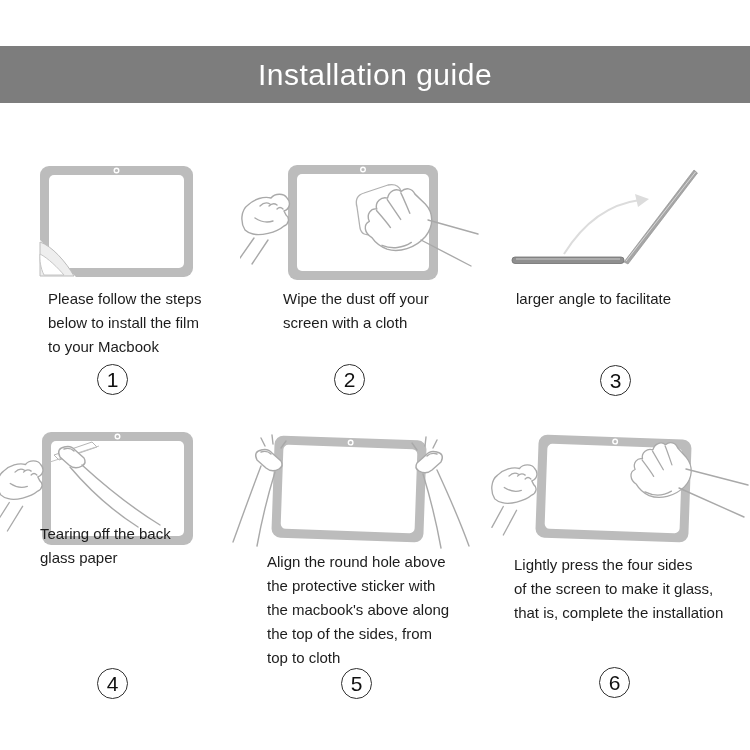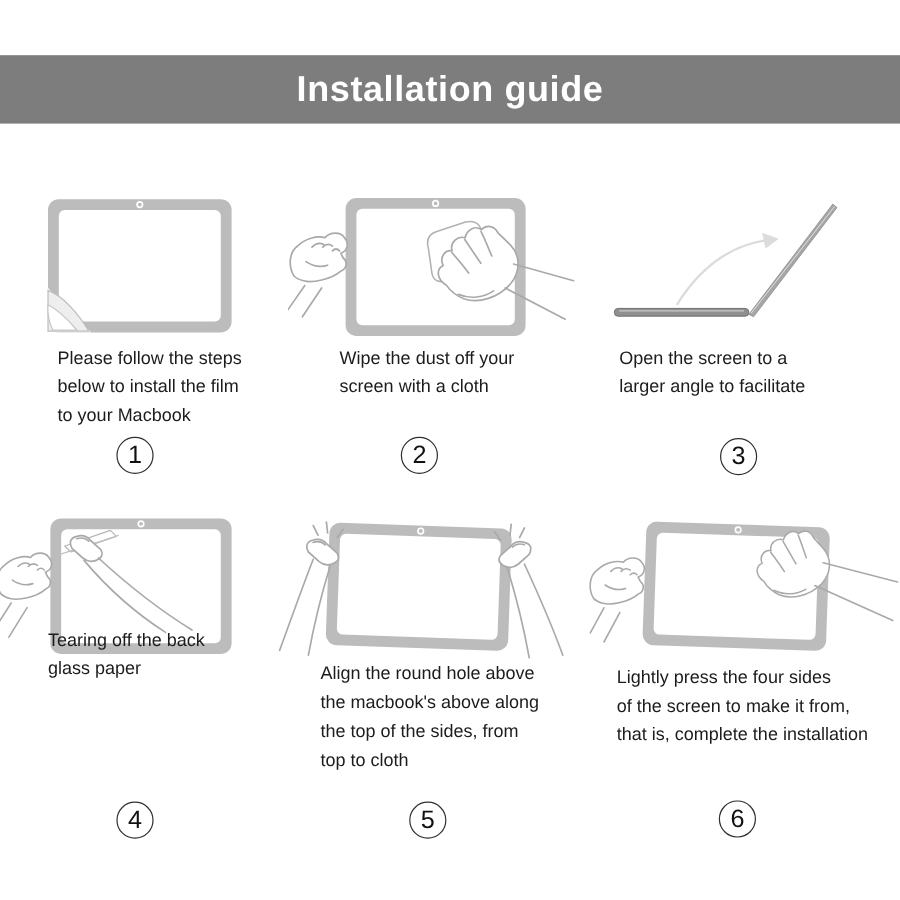--- a/index.html
+++ b/index.html
@@ -6,21 +6,21 @@
   body{
     width:750px;height:750px;background:#ffffff;overflow:hidden;position:relative;
     font-family:"Liberation Sans", sans-serif;
   }
   .stage{position:absolute;inset:0;width:750px;height:750px;}
   .header{
     position:absolute;left:0;top:46px;width:750px;height:57px;
     background:#7d7d7d;display:flex;align-items:center;justify-content:center;
   }
   .header .title{
-    color:#ffffff;font-size:30px;letter-spacing:0.5px;font-weight:700;
+    color:#ffffff;font-size:30px;letter-spacing:0.5px;font-weight:400;
   }
   .ill{position:absolute;}
   .caption{position:absolute;color:#1c1c1c;font-size:15px;line-height:24px;}
   .caption div{white-space:nowrap;}
   .badge{
     position:absolute;width:31px;height:31px;border:1.6px solid #2f2f2f;border-radius:50%;
     display:flex;align-items:center;justify-content:center;
     font-size:21px;color:#111;box-sizing:border-box;background:#fff;
   }
   .hand{stroke:#a9a9a9;fill:#ffffff;stroke-width:1.4;stroke-linejoin:round;stroke-linecap:round;}
@@ -141,36 +141,36 @@
   <div class="caption" style="left:283px;top:287px">
     <div>Wipe the dust off your</div>
     <div>screen with a cloth</div>
   </div>
   <div class="caption" style="left:48px;top:287px">
     <div>Please follow the steps</div>
     <div>below to install the film</div>
     <div>to your Macbook</div>
   </div>
   <div class="caption" style="left:516px;top:287px">
-    <div>Open the screen to a</div>
     <div>larger angle to facilitate</div>
   </div>
   <div class="caption" style="left:40px;top:522px">
     <div>Tearing off the back</div>
     <div>glass paper</div>
   </div>
   <div class="caption" style="left:267px;top:550px">
     <div>Align the round hole above</div>
+    <div>the protective sticker with</div>
     <div>the macbook's above along</div>
     <div>the top of the sides, from</div>
     <div>top to cloth</div>
   </div>
   <div class="caption" style="left:514px;top:553px">
     <div>Lightly press the four sides</div>
-    <div>of the screen to make it from,</div>
+    <div>of the screen to make it glass,</div>
     <div>that is, complete the installation</div>
   </div>
 
   <div class="badge" style="left:97px;top:364px">1</div>
   <div class="badge" style="left:334px;top:364px">2</div>
   <div class="badge" style="left:600px;top:365px">3</div>
   <div class="badge" style="left:97px;top:668px">4</div>
   <div class="badge" style="left:341px;top:668px">5</div>
   <div class="badge" style="left:599px;top:667px">6</div>
 

